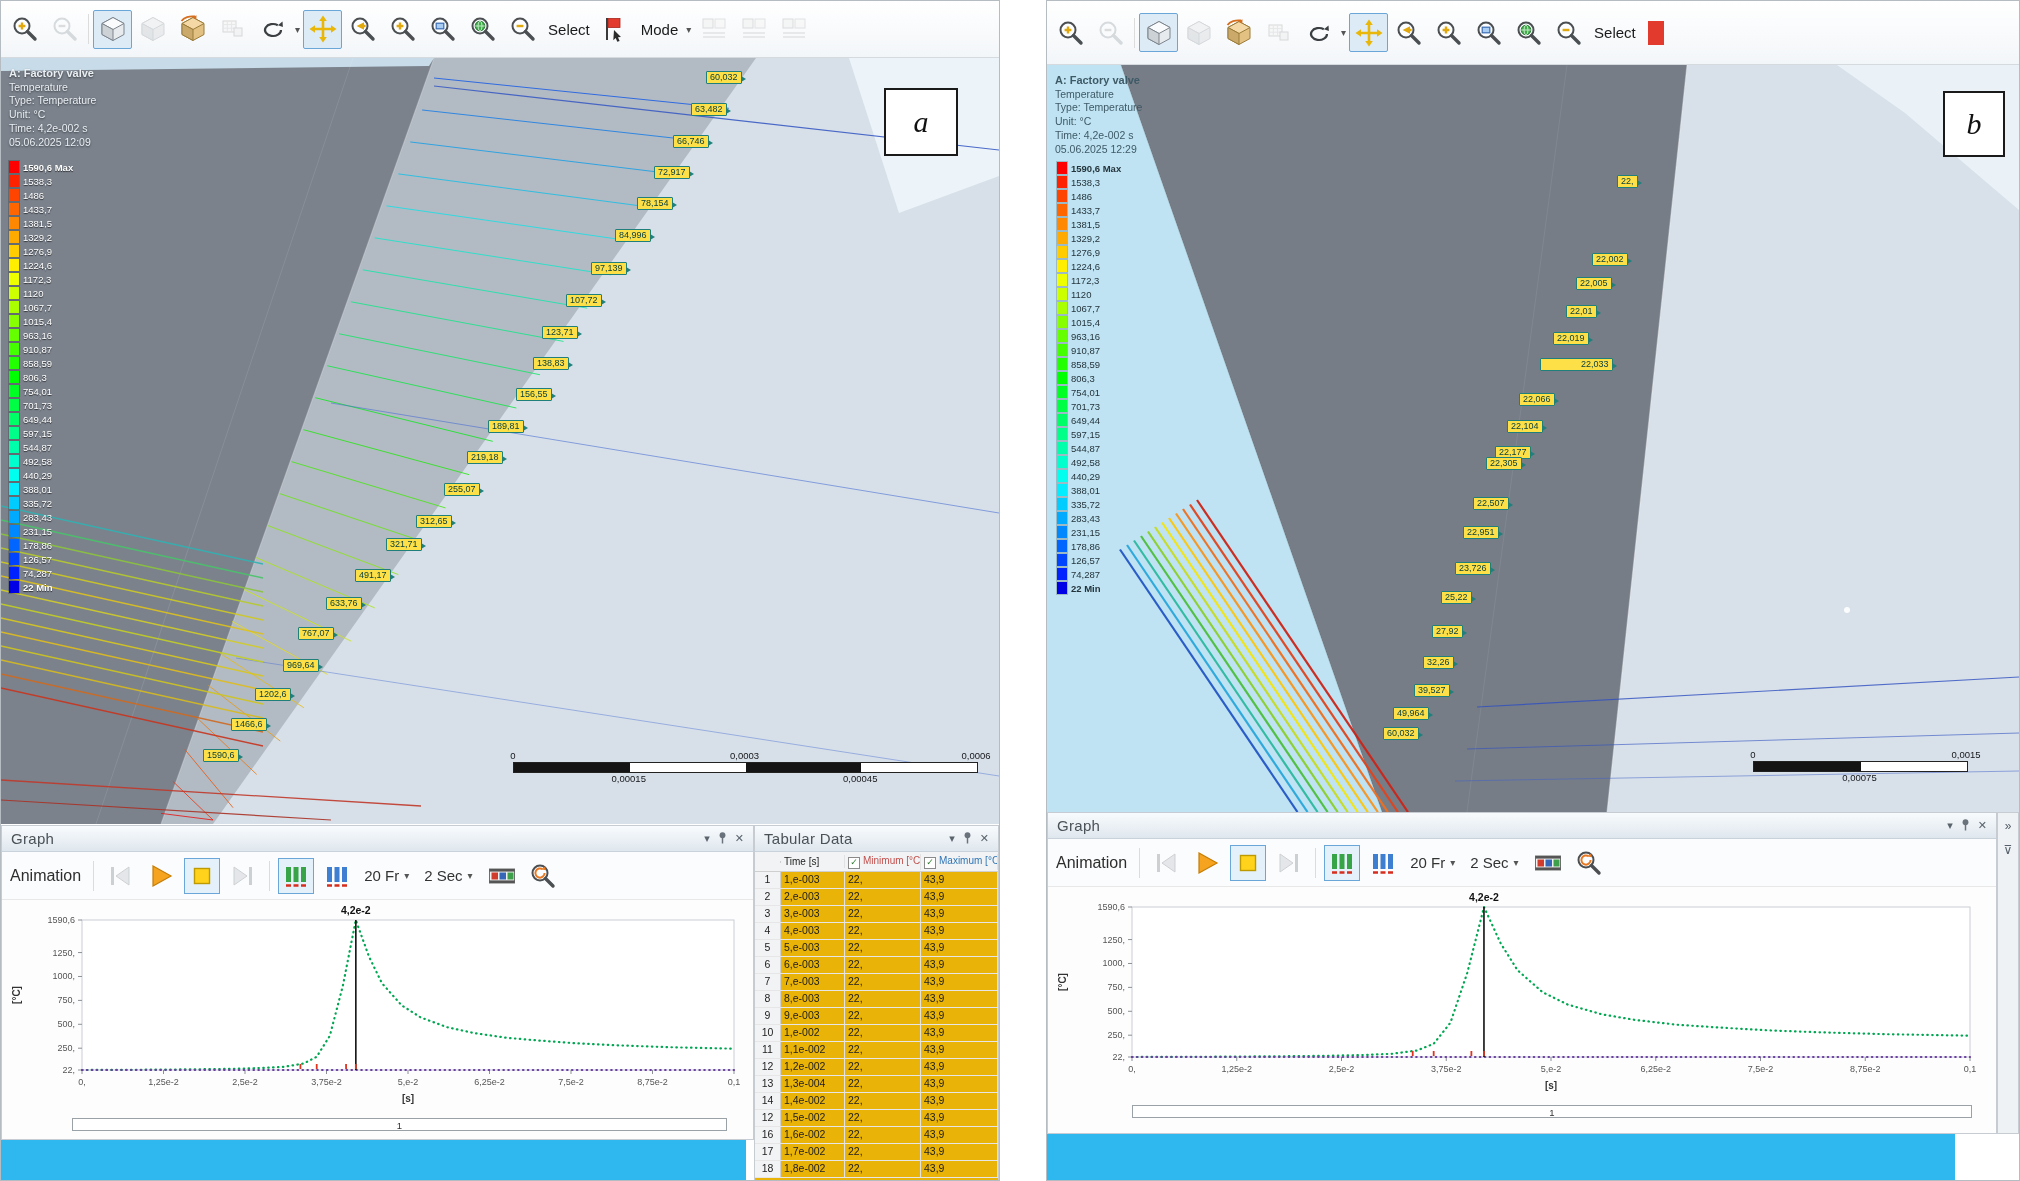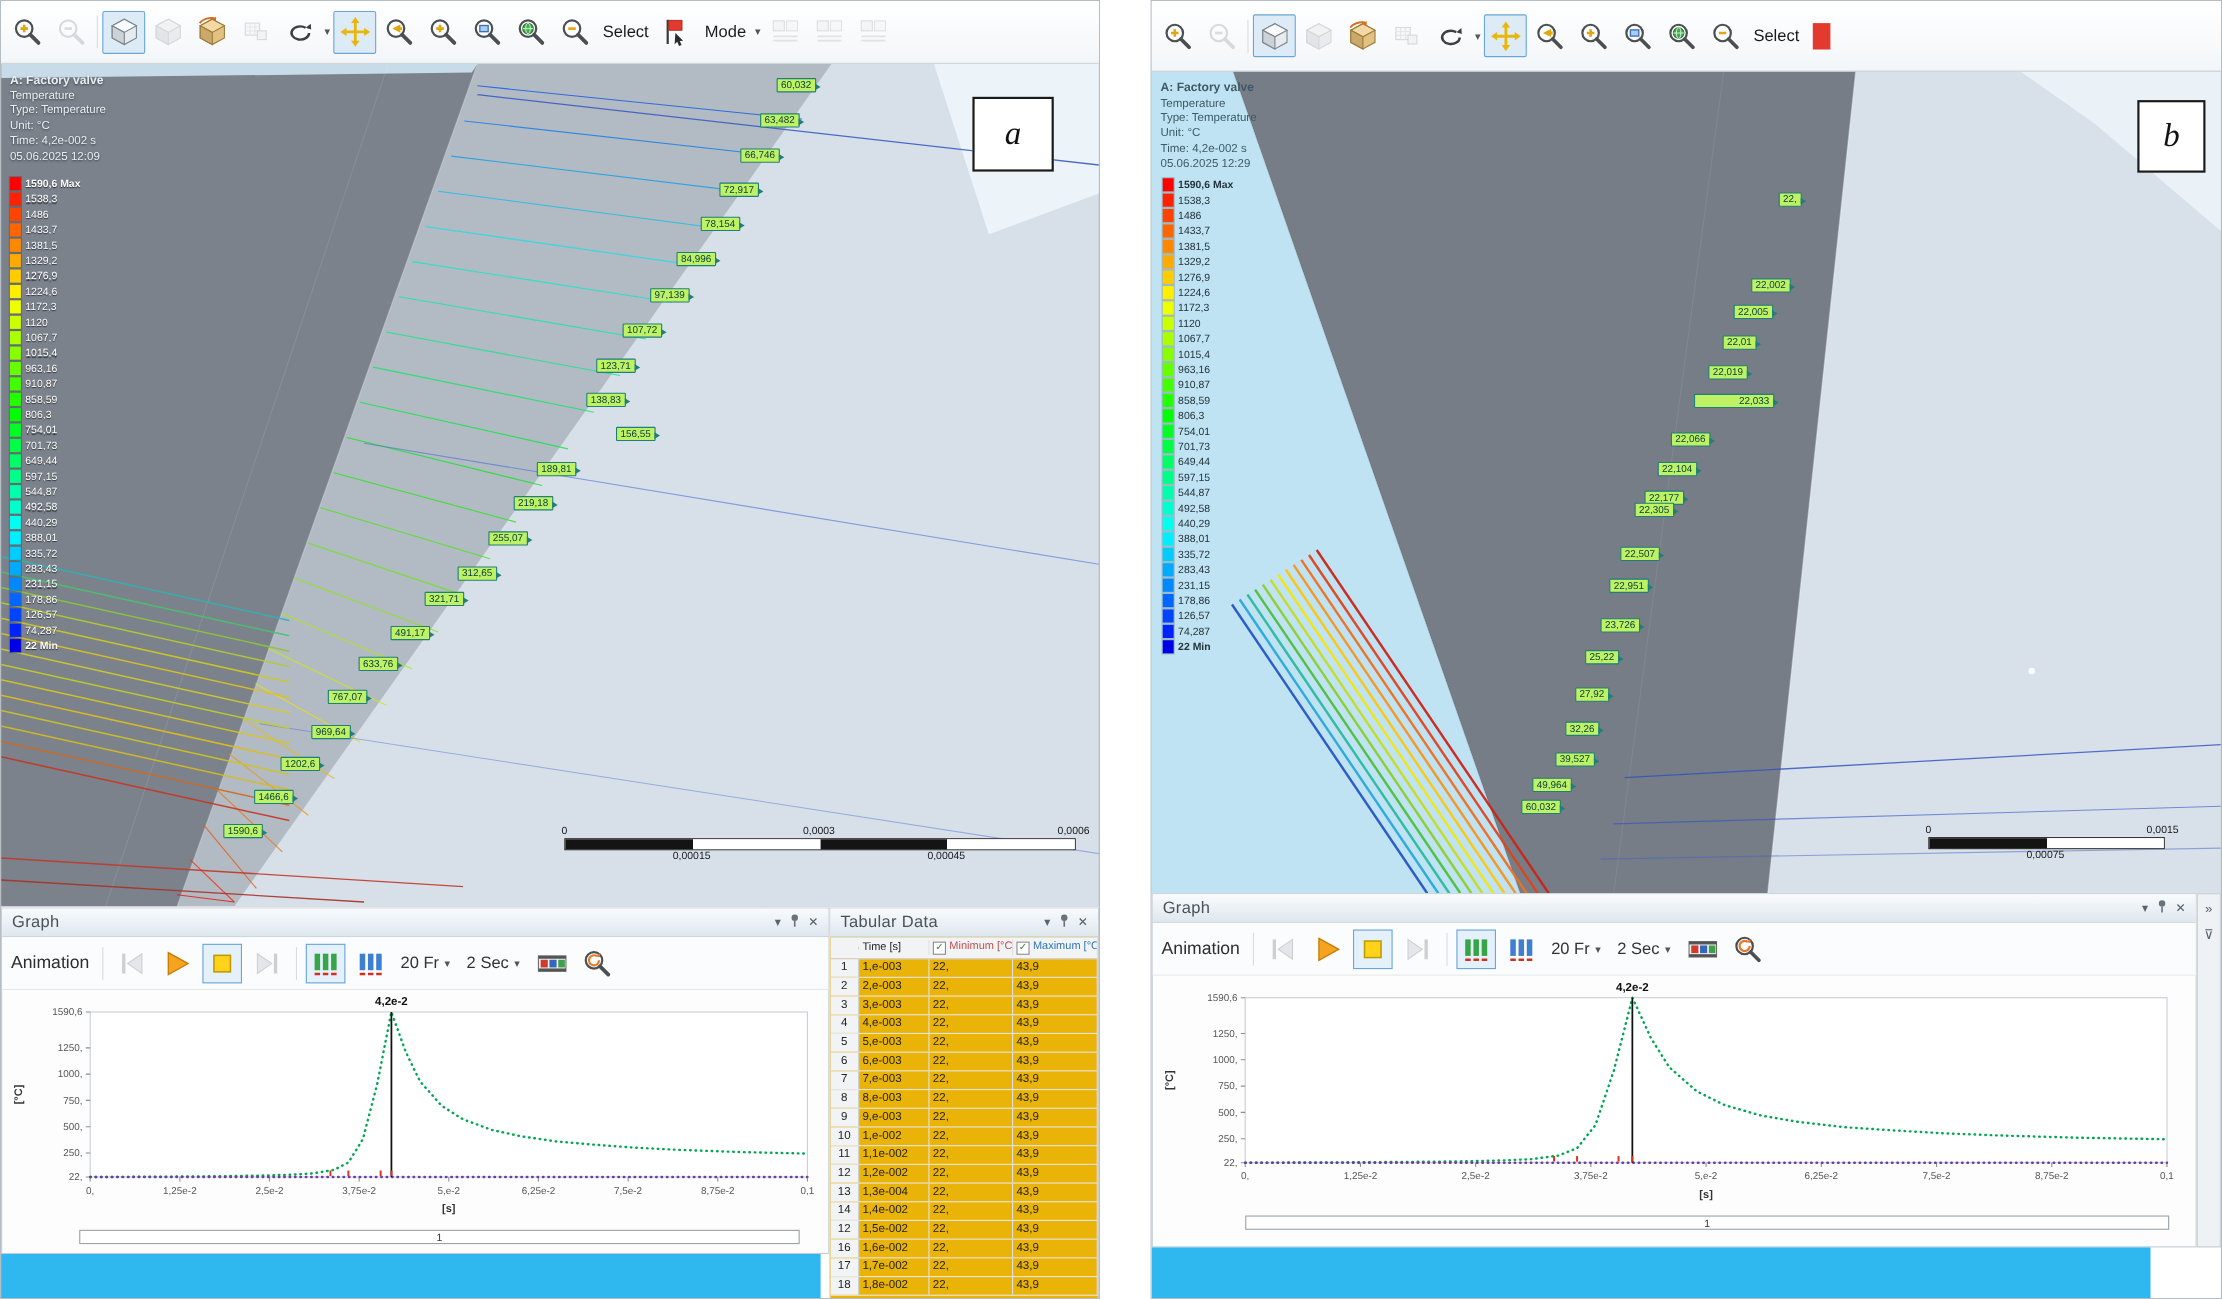--- a/index.html
+++ b/index.html
@@ -29,21 +29,21 @@
   .info.dark{color:#3f5a67}
 
   .legend{position:absolute;z-index:5}
   .legend-row{display:flex;align-items:center;height:14px}
   .legend-swatch{width:10px;height:12.5px;margin-right:4px;outline:1px solid rgba(0,0,0,.18)}
   .legend-label{font-size:9.5px;white-space:nowrap}
   .legend.light .legend-label{color:#fff;text-shadow:0 1px 1px rgba(0,0,0,.65)}
   .legend.dark .legend-label{color:#24343c}
   .legend-row.em .legend-label{font-weight:bold}
 
-  .probe{position:absolute;z-index:6;background:#bef264;border:1px solid #1f7f7a;color:#053c3c;font-size:9px;line-height:11px;padding:0 3px;white-space:nowrap;border-radius:1px}
+  .probe{position:absolute;z-index:6;background:#fde047;border:1px solid #1f7f7a;color:#053c3c;font-size:9px;line-height:11px;padding:0 3px;white-space:nowrap;border-radius:1px}
   .probe::after{content:'';position:absolute;right:-5px;top:4px;width:0;height:0;border-left:5px solid #1f7f7a;border-top:3px solid transparent;border-bottom:3px solid transparent}
 
   .fig-label{position:absolute;z-index:8;background:#fff;border:2px solid #1a1a1a;display:flex;align-items:center;justify-content:center;font-family:"Liberation Serif",serif;font-style:italic;font-size:30px;color:#111}
 
   .ruler{position:absolute;z-index:5;font-size:9.5px;color:#15161a;height:36px}
   .ruler-bar{position:absolute;top:12px;display:flex;height:9px;border:1px solid #222;background:#fff}
   .ruler-seg{height:100%}
   .ruler-lab{position:absolute;transform:translateX(-50%);white-space:nowrap}
 
   .dock{position:absolute;background:#fdfdfe;border:1px solid #c6ccd2;box-sizing:border-box}
@@ -414,21 +414,21 @@
           <div class="probe" style="left: 705px; top: 13px;">60,032</div>
           <div class="probe" style="left: 690px; top: 45px;">63,482</div>
           <div class="probe" style="left: 672px; top: 77px;">66,746</div>
           <div class="probe" style="left: 653px; top: 108px;">72,917</div>
           <div class="probe" style="left: 636px; top: 139px;">78,154</div>
           <div class="probe" style="left: 614px; top: 171px;">84,996</div>
           <div class="probe" style="left: 590px; top: 204px;">97,139</div>
           <div class="probe" style="left: 565px; top: 236px;">107,72</div>
           <div class="probe" style="left: 541px; top: 268px;">123,71</div>
           <div class="probe" style="left: 532px; top: 299px;">138,83</div>
-          <div class="probe" style="left: 515px; top: 330px; margin-left: 44px;">156,55</div>
+          <div class="probe" style="left: 515px; top: 330px;">156,55</div>
           <div class="probe" style="left: 487px; top: 362px;">189,81</div>
           <div class="probe" style="left: 466px; top: 393px;">219,18</div>
           <div class="probe" style="left: 443px; top: 425px;">255,07</div>
           <div class="probe" style="left: 415px; top: 457px;">312,65</div>
           <div class="probe" style="left: 385px; top: 480px;">321,71</div>
           <div class="probe" style="left: 354px; top: 511px;">491,17</div>
           <div class="probe" style="left: 325px; top: 539px;">633,76</div>
           <div class="probe" style="left: 297px; top: 569px;">767,07</div>
           <div class="probe" style="left: 282px; top: 601px;">969,64</div>
           <div class="probe" style="left: 254px; top: 630px;">1202,6</div>

